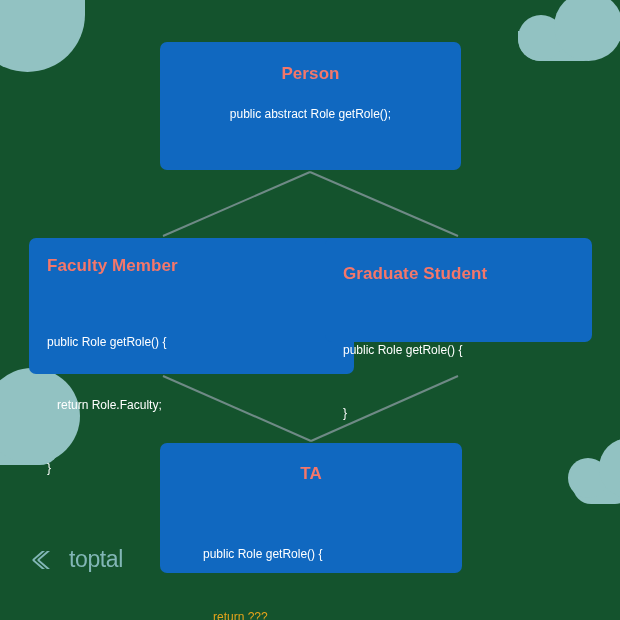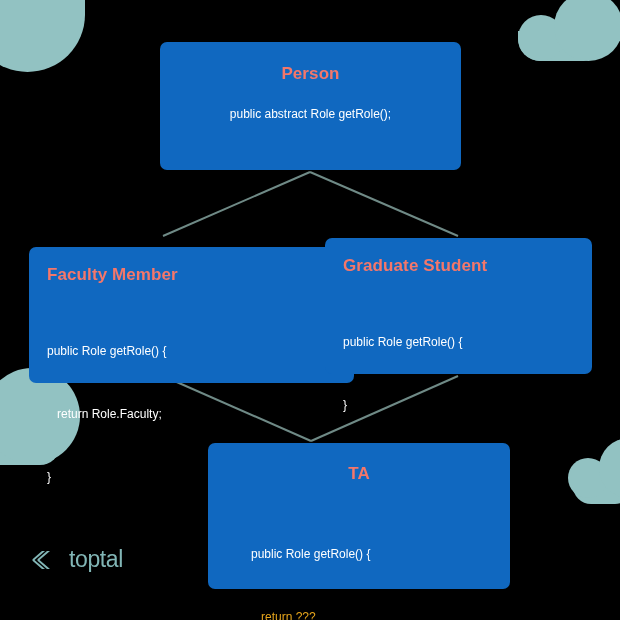--- a/index.html
+++ b/index.html
@@ -5,21 +5,21 @@
   html, body {
     margin: 0;
     padding: 0;
     background: #a4cdcd;
   }
   #stage {
     position: relative;
     width: 620px;
     height: 620px;
     overflow: hidden;
-    background: #000000;
+    background: #14532d;
     font-family: "Liberation Sans", sans-serif;
   }
 
   
   .cloud {
     position: absolute;
     background: #92c2c2;
   }
   .cloud::before,
   .cloud::after {
@@ -145,49 +145,48 @@
     padding-top: 22px;
     text-align: center;
   }
   #node-person .node-code {
     margin-top: 20px;
   }
 
   
   #node-faculty {
     left: 29px;
-    top: 247px;
+    top: 238px;
     width: 325px;
     height: 136px;
     padding: 18px 17px 0 18px;
   }
   #node-faculty .node-code {
     margin-top: 14px;
   }
 
   
   #node-grad {
     left: 325px;
     top: 238px;
     width: 267px;
-    height: 136px;
-    padding: 18px 0 0 18px;
+    height: 104px;
+    padding: 26px 0 0 18px;
   }
   #node-grad .node-code {
     margin-top: 14px;
   }
 
   
   #node-ta {
     left: 160px;
     top: 443px;
     width: 302px;
-    height: 146px;
+    height: 130px;
     padding-top: 21px;
-    margin-left: 48px;
   }
   #node-ta .node-title {
     text-align: center;
   }
   #node-ta .node-code {
     margin-top: 18px;
     padding-left: 43px;
   }
 
   

